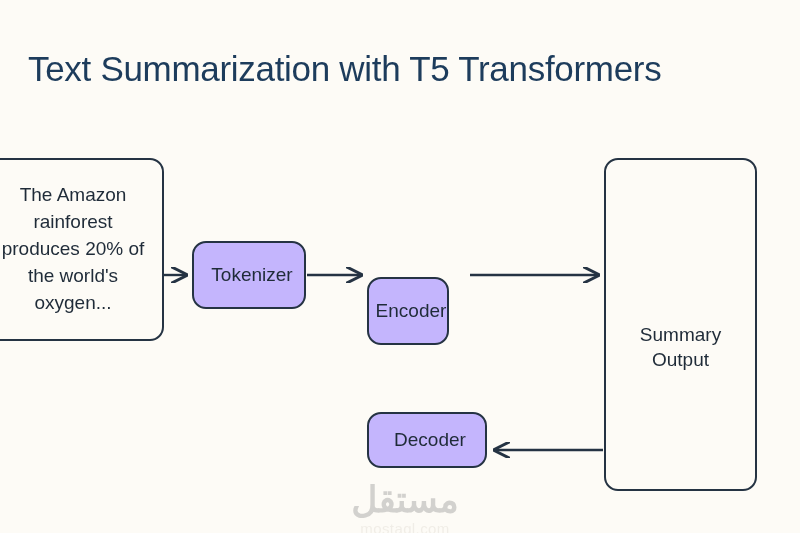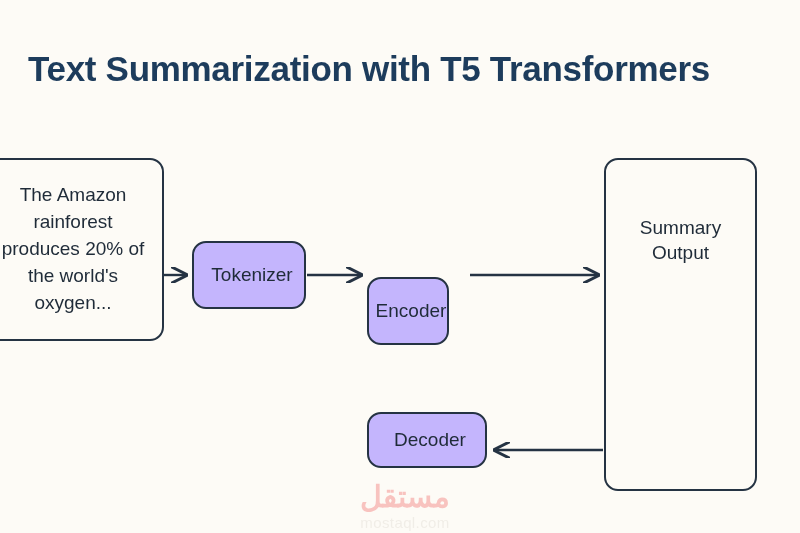--- a/index.html
+++ b/index.html
@@ -20,21 +20,21 @@
     background: #fdfbf6;
   }
 
   
   #page-title {
     position: absolute;
     left: 28px;
     top: 50px;
     width: 740px;
     font-size: 35px;
-    font-weight: bold;
+    font-weight: normal;
     color: #1d3c5c;
     letter-spacing: -0.3px;
     line-height: 1.1;
     white-space: nowrap;
   }
 
   
   .node {
     position: absolute;
     box-sizing: border-box;
@@ -95,21 +95,21 @@
     color: #1f2b38;
   }
 
   
   #summary-node {
     left: 604px;
     top: 158px;
     width: 153px;
     height: 333px;
     padding: 10px 8px;
-    justify-content: flex-start;
+    justify-content: center;
   }
   #summary-node .summary-heading {
     font-size: 19px;
     line-height: 1.3;
     margin-top: 46px;
     color: #1f2b38;
   }
   #summary-node .summary-body {
     font-size: 18px;
     line-height: 1.45;
@@ -131,22 +131,22 @@
   
   #watermark {
     position: absolute;
     left: 335px;
     top: 482px;
     width: 140px;
     text-align: center;
     opacity: 0.3;
   }
   #watermark .wm-mark {
-    font-size: 30px;
-    color: #ef4444;
+    font-size: 36px;
+    color: #737373;
     line-height: 1;
     font-family: Liberation Sans, sans-serif;
     font-weight: bold;
   }
   #watermark .wm-domain {
     margin-top: 2px;
     font-size: 15px;
     color: #d5cfc5;
     letter-spacing: 0.4px;
   }

